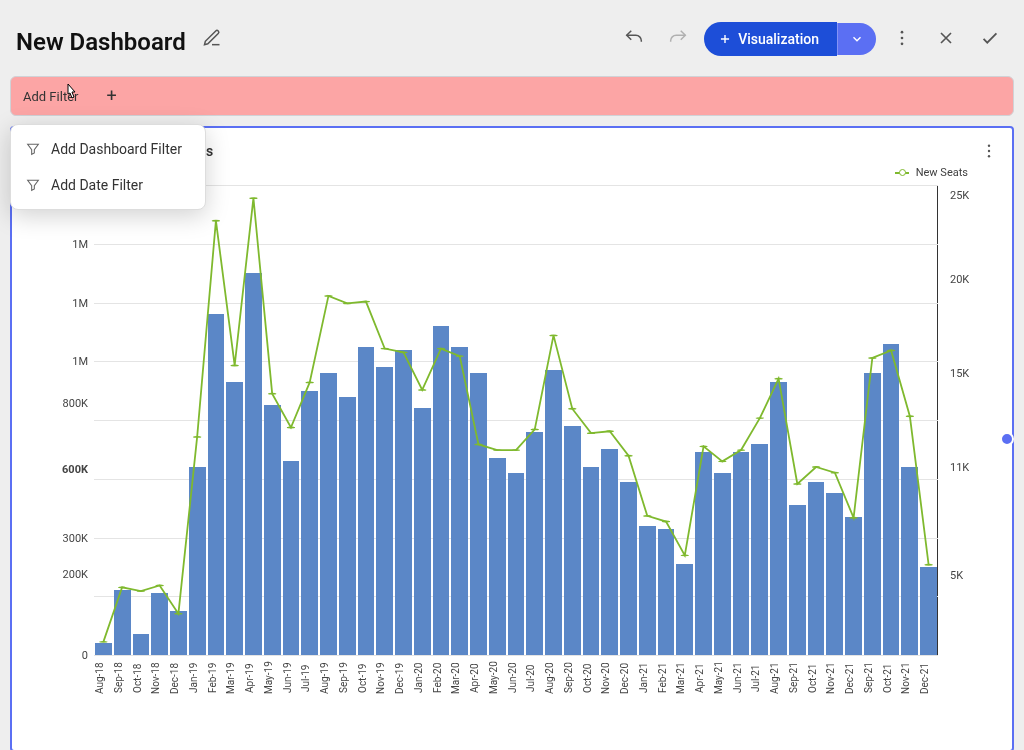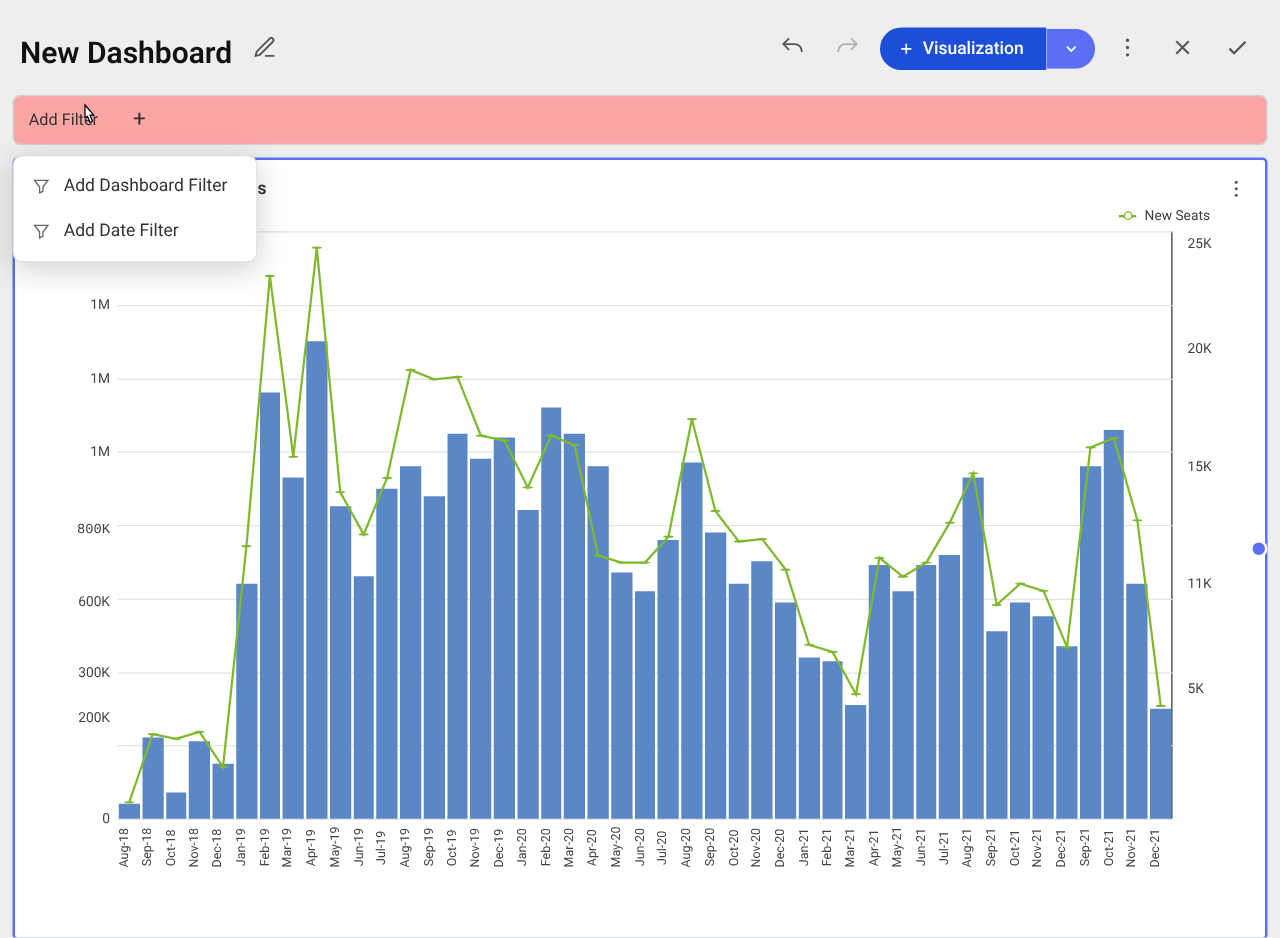--- a/index.html
+++ b/index.html
@@ -303,25 +303,25 @@
         <div class="x-label">Nov-21</div>
         <div class="x-label">Dec-21</div>
         <div class="x-label">Sep-21</div>
         <div class="x-label">Oct-21</div>
         <div class="x-label">Nov-21</div>
         <div class="x-label">Dec-21</div>
       </div>
   <div class="y1-label" style="top: 470px;">0</div>
       <div class="y1-label" style="top: 389px;">200K</div>
       <div class="y1-label" style="top: 352.5px;">300K</div>
-      <div class="y1-label" style="top: 296px;">600K</div>
-      <div class="y1-label" style="top: 239px; font-family: Liberation Mono, monospace;">800K</div>
+      <div class="y1-label" style="top: 284px; font-weight: bold;">600K</div>
+      <div class="y1-label" style="top: 218px;">800K</div>
       <div class="y1-label" style="top: 176.25px;">1M</div>
       <div class="y1-label" style="top: 117.5px;">1M</div>
       <div class="y1-label" style="top: 58.75px;">1M</div>
       <div class="y1-label" style="top: 0px;">2M</div>
-      <div class="y2-label" style="top: 366px;">5K</div>
+      <div class="y2-label" style="top: 390px;">5K</div>
       <div class="y2-label" style="top: 282px;">11K</div>
       <div class="y2-label" style="top: 188px;">15K</div>
       <div class="y2-label" style="top: 94px;">20K</div>
       <div class="y2-label" style="top: 0px; margin-top: 10px;">25K</div>
     </div>
 </div>
 
 </body></html>

